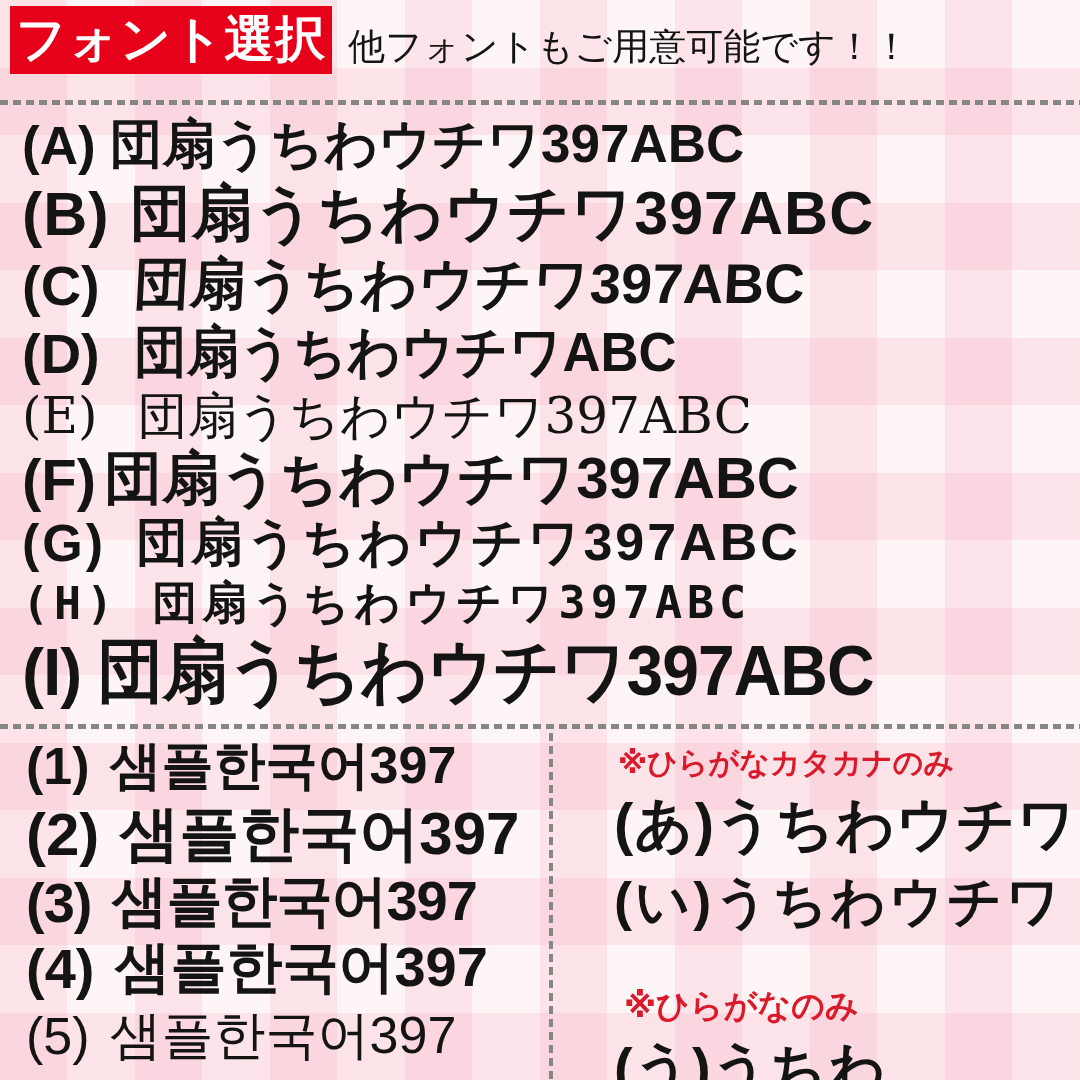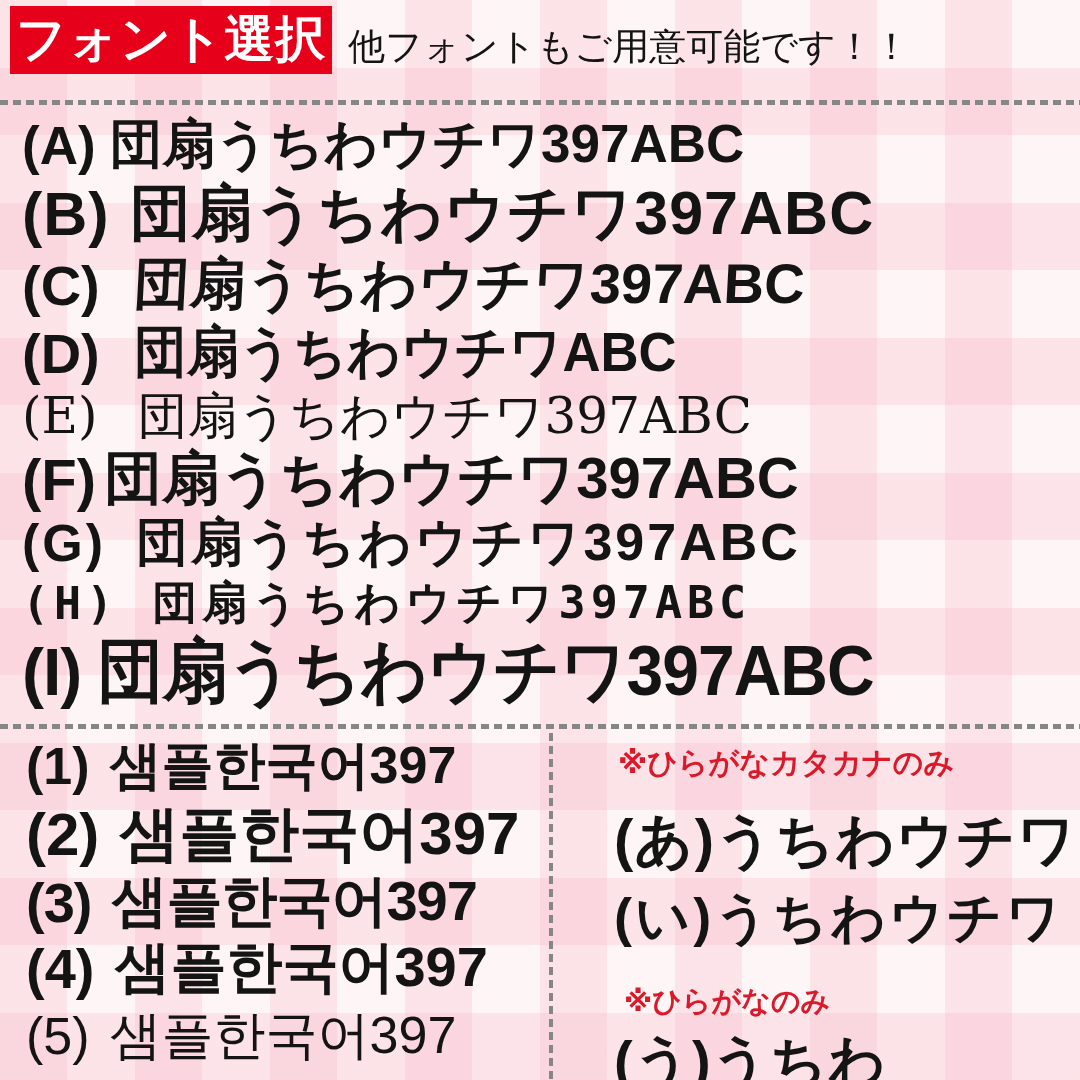--- a/index.html
+++ b/index.html
@@ -102,23 +102,23 @@
   .krow-5{height:70px;font-size:52px;font-weight:500;}
 
   
   .kana-section{
     position:absolute;left:556px;top:733px;width:524px;
     display:flex;flex-direction:column;
   }
   .kana-note{
     color:var(--note-red,#da1a2a);
     font-size:30px;font-weight:800;
-    margin:10px 0 18px 62px;white-space:nowrap;
-  }
-  .kana-note.second{margin:26px 0 4px 68px;font-size:29px;}
+    margin:10px 0 2px 62px;white-space:nowrap;
+  }
+  .kana-note.second{margin:44px 0 4px 68px;font-size:33px;}
   .kana-row{
     display:flex;align-items:center;
     padding-left:58px;white-space:nowrap;font-weight:900;
   }
   .arow-a{height:78px;font-size:58px;letter-spacing:1px;}
   .arow-i{height:76px;font-size:54px;letter-spacing:3px;font-weight:800;}
   .arow-u{height:72px;font-size:56px;letter-spacing:1px;}
 </style>
 </head>
 <body>

